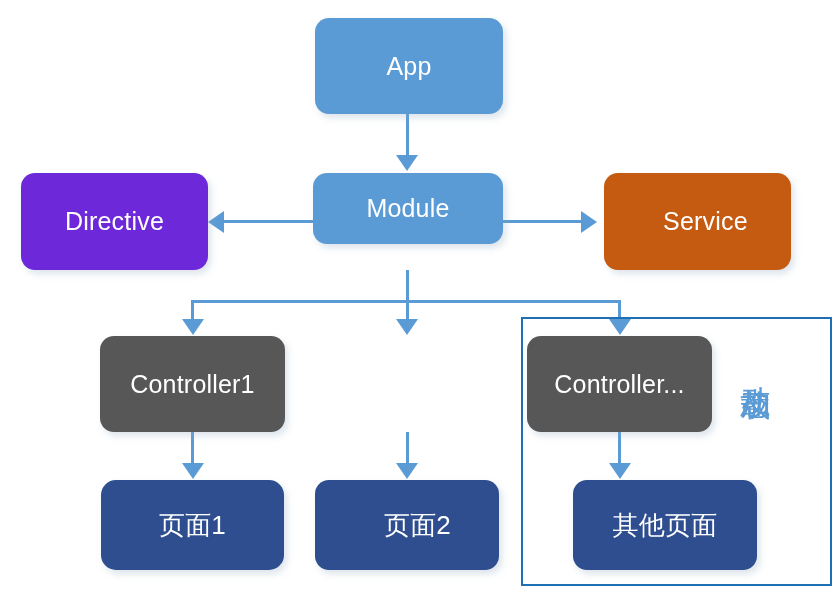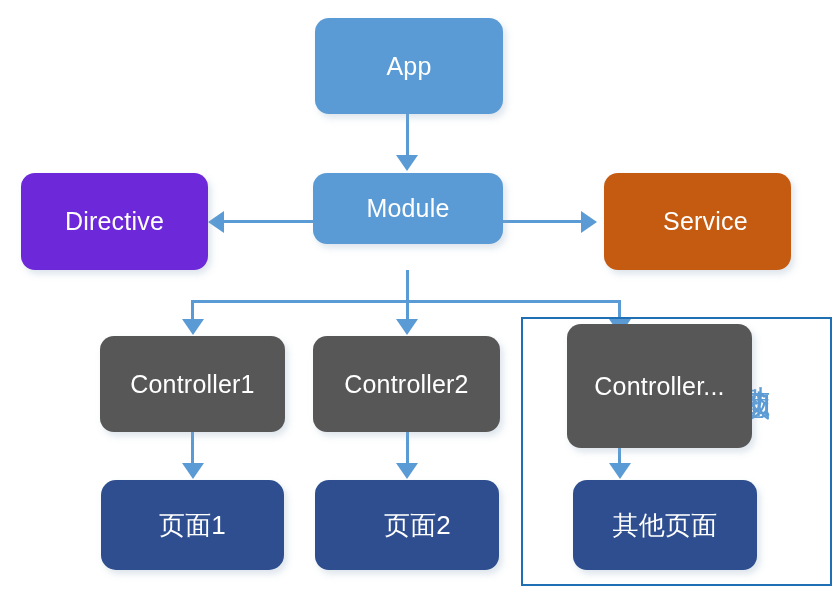--- a/index.html
+++ b/index.html
@@ -132,23 +132,22 @@
   <div class="node blue" style="left:315px; top:18px; width:188px; height:96px;">App</div>
 
   <div class="node blue" style="left:313px; top:173px; width:190px; height:71px;">Module</div>
 
   <div class="node green" style="left:21px; top:173px; width:187px; height:97px;">Directive</div>
 
   <div class="node orange" style="left:604px; top:173px; width:187px; height:97px;padding-left:16px;">Service</div>
 
   <div class="node gray" style="left:100px; top:336px; width:185px; height:96px;">Controller1</div>
 
-  <div class="node gray" style="left:313px; top:336px; width:187px; height:96px;">Controller2</div>
 
-  <div class="node gray" style="left:527px; top:324px; width:185px; height:124px;margin-left:40px;">Controller...</div>
+  <div class="node gray" style="left:527px; top:336px; width:185px; height:96px;">Controller...</div>
 
   <div class="node navy cn" style="left:101px; top:480px; width:183px; height:90px;border-radius:15px;">页面1</div>
 
   <div class="node navy cn" style="left:315px; top:480px; width:184px; height:90px;padding-left:21px;">页面2</div>
 
   <div class="node navy cn" style="left:528px; top:480px; width:184px; height:90px;margin-left:45px;">其他页面</div>
 
 </div>
 
 </body></html>

